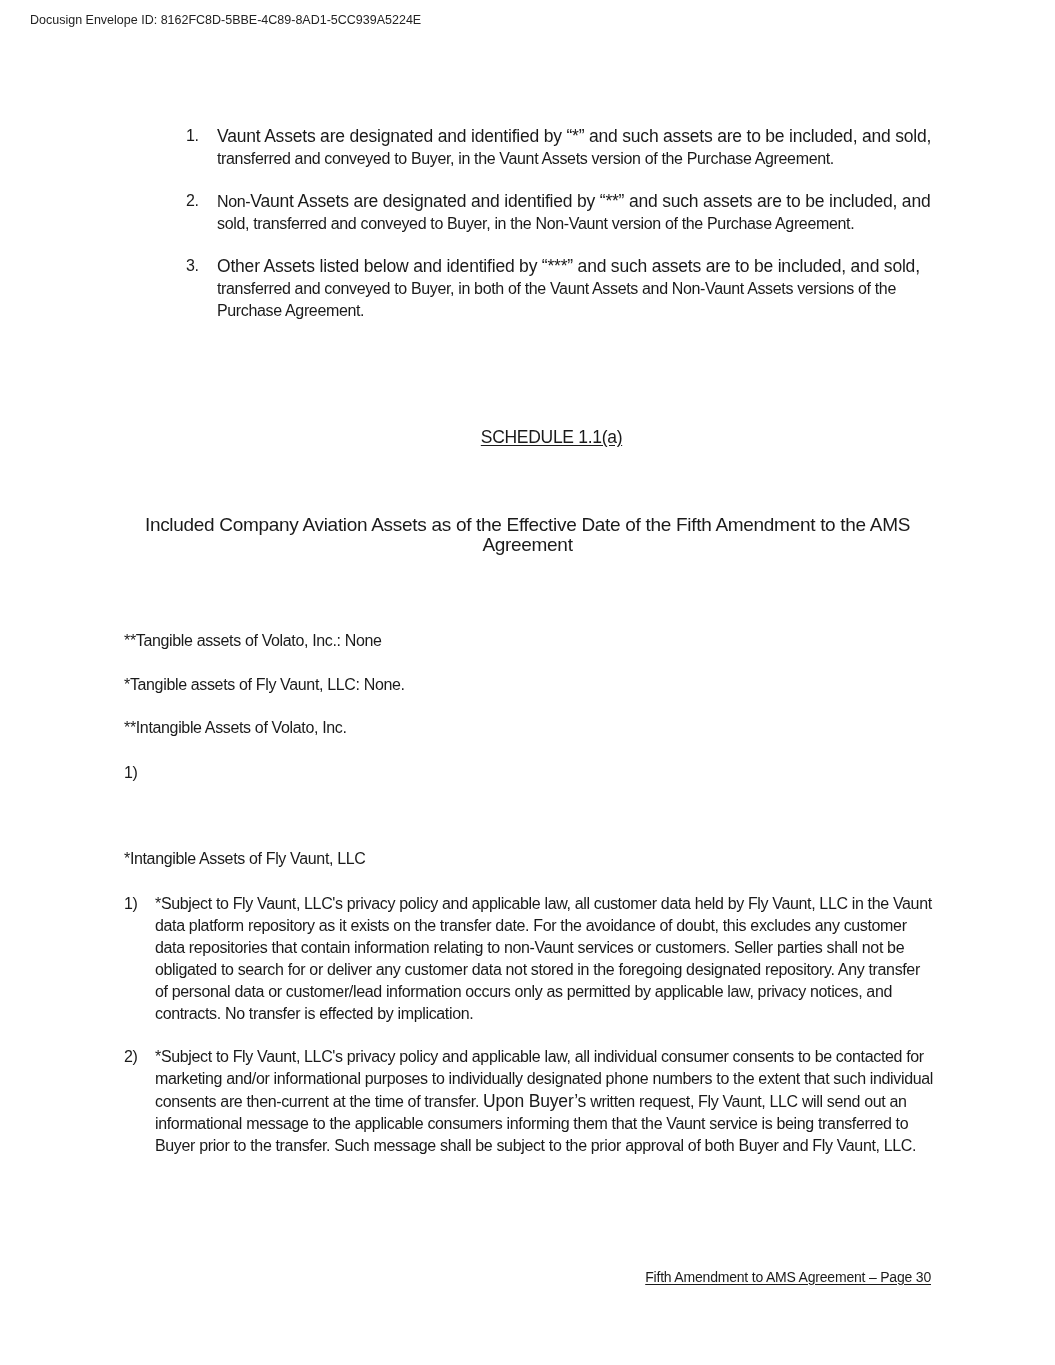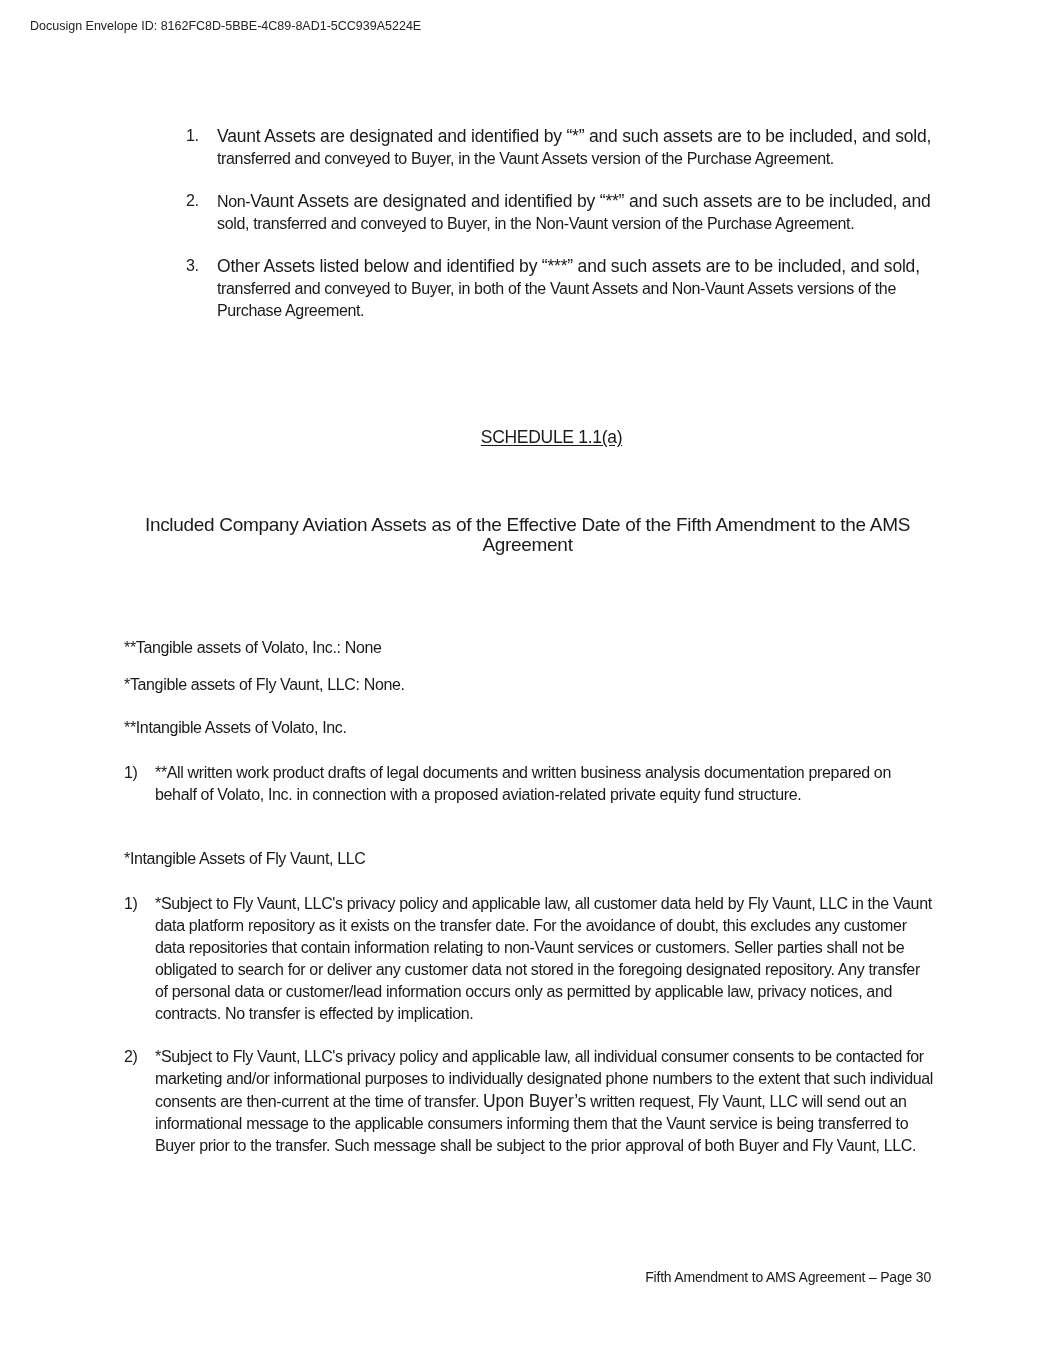--- a/index.html
+++ b/index.html
@@ -11,21 +11,21 @@
       width: 1055px;
       height: 1365px;
       position: relative;
       overflow: hidden;
       color: #1a1a1a;
       font-family: "Liberation Sans", sans-serif;
     }
     .envelope-id {
       position: absolute;
       left: 30px;
-      top: 19px;
+      top: 13px;
       font-size: 12.5px;
       color: #222;
       font-family: "Liberation Sans", sans-serif;
     }
     .numbered-list {
       position: absolute;
       left: 186px;
       top: 125px;
       width: 750px;
     }
@@ -70,21 +70,21 @@
       font-size: 19px;
       line-height: 20px;
       letter-spacing: -0.3px;
     }
     .para {
       position: absolute;
       left: 124px;
       font-size: 16px;
       letter-spacing: -0.35px;
     }
-    .para-a { top: 632px; margin-top: 7px; }
+    .para-a { top: 632px; }
     .para-b { top: 676px; }
     .para-c { top: 719px; }
     .para-d { top: 850px; }
     .sub-list {
       position: absolute;
       left: 124px;
       width: 812px;
     }
     .sub-item {
       position: relative;
@@ -100,20 +100,21 @@
     }
     .sub-list-a { top: 762px; }
     .sub-list-b { top: 893px; }
     .sub-list-b .sub-item { margin-bottom: 21px; }
     .footer {
       position: absolute;
       right: 124px;
       top: 1269px;
       font-size: 14px;
       letter-spacing: -0.2px;
+      text-decoration: underline;
       text-underline-offset: 2px;
     }
   </style>
 </head>
 <body>
 
 <div class="envelope-id">Docusign Envelope ID: 8162FC8D-5BBE-4C89-8AD1-5CC939A5224E</div>
 
 <div class="numbered-list">
   <div class="num-item">
@@ -136,21 +137,20 @@
 
 <div class="section-heading">Included Company Aviation Assets as of the Effective Date of the Fifth Amendment to the AMS Agreement</div>
 
 <div class="para para-a">**Tangible assets of Volato, Inc.: None</div>
 <div class="para para-b">*Tangible assets of Fly Vaunt, LLC: None.</div>
 <div class="para para-c">**Intangible Assets of Volato, Inc.</div>
 
 <div class="sub-list sub-list-a">
   <div class="sub-item">
     <span class="num">1)</span>
-    <span>**All written work product drafts of legal documents and written business analysis documentation prepared on behalf of Volato, Inc. in connection with a proposed aviation-related private equity fund structure.</span>
   </div>
 </div>
 
 <div class="para para-d">*Intangible Assets of Fly Vaunt, LLC</div>
 
 <div class="sub-list sub-list-b">
   <div class="sub-item">
     <span class="num">1)</span>
     <span>*Subject to Fly Vaunt, LLC's privacy policy and applicable law, all customer data held by Fly Vaunt, LLC in the Vaunt data platform repository as it exists on the transfer date. For the avoidance of doubt, this excludes any customer data repositories that contain information relating to non-Vaunt services or customers. Seller parties shall not be obligated to search for or deliver any customer data not stored in the foregoing designated repository. Any transfer of personal data or customer/lead information occurs only as permitted by applicable law, privacy notices, and contracts. No transfer is effected by implication.</span>
   </div>

